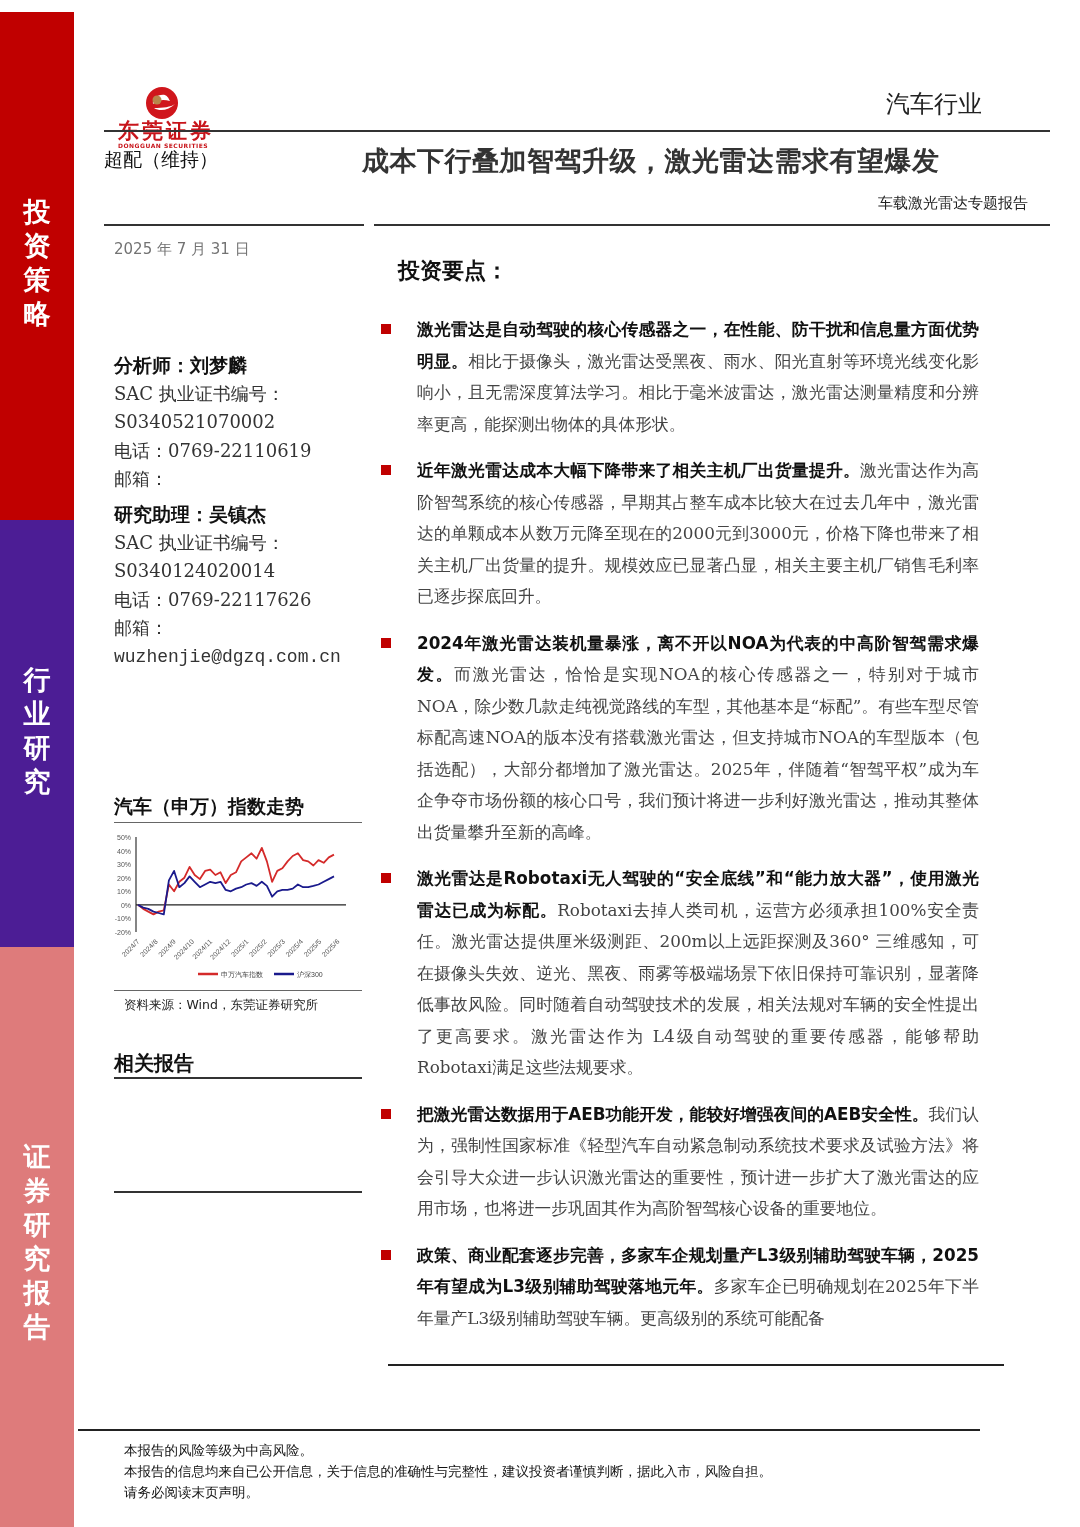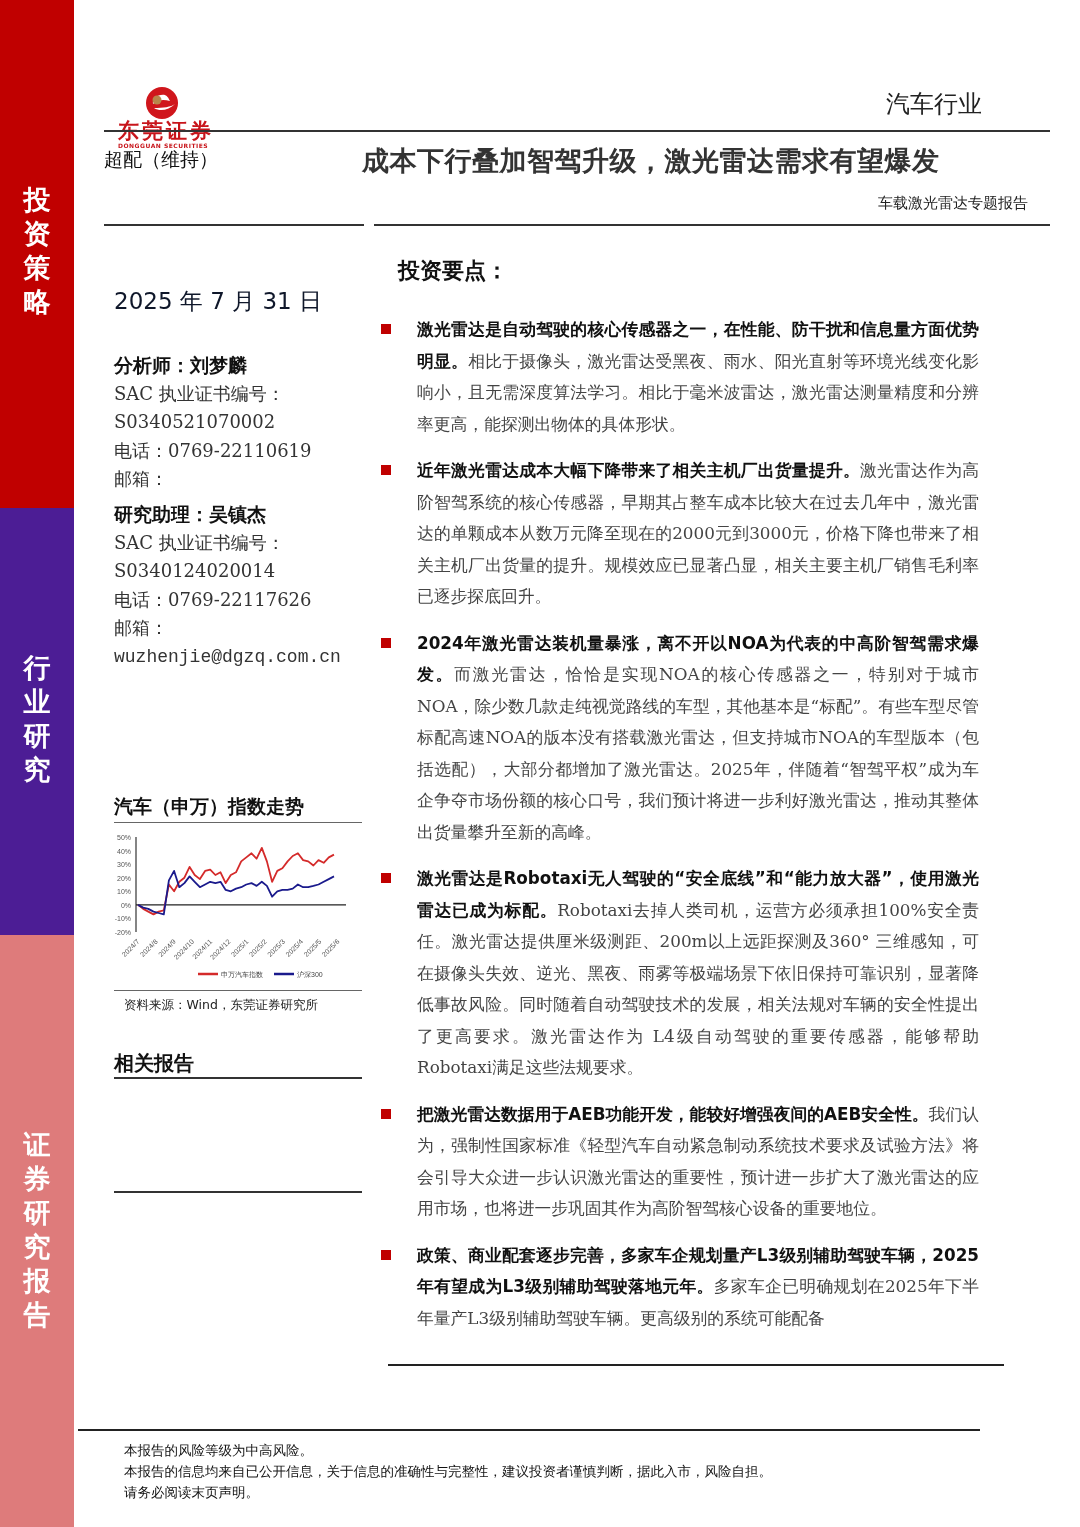--- a/index.html
+++ b/index.html
@@ -1,19 +1,19 @@
 <!DOCTYPE html>
 <html><head>
 <meta charset="utf-8">
 <style>
   * { margin:0; padding:0; box-sizing:border-box; }
   html, body { width:1080px; height:1527px; background:#ffffff; overflow:hidden; }
   body { position:relative; font-family:"DejaVu Sans","Liberation Sans",sans-serif; color:#222; }
 
-  .sidebar { position:absolute; left:0; top:0; width:74px; height:1227px;padding-left:41px; }
+  .sidebar { position:absolute; left:0; top:12px; width:74px; height:1227px;padding-left:41px; }
   .sb-seg { position:absolute; left:0; width:74px; display:flex; justify-content:center; }
   .sb-seg span { color:#fff; font-weight:bold; font-size:27px; line-height:34px; width:30px; text-align:center; word-break:break-all; font-family:"DejaVu Sans",sans-serif; }
   .sb1 { top:0; height:508px; background:#c00000; }
   .sb1 span { margin-top:183px; }
   .sb2 { top:508px; height:427px; background:#4c1d95; }
   .sb2 span { margin-top:143px; }
   .sb3 { top:935px; height:592px; background:#de7b7b; }
   .sb3 span { margin-top:193px; }
 
   .logo { position:absolute; left:110px; top:86px; display:flex; align-items:center;flex-direction:column; }
@@ -22,21 +22,21 @@
   .logo-cn { color:#c8151b; font-size:21px; font-weight:bold; letter-spacing:3px; font-family:"DejaVu Serif",serif; line-height:22px; }
   .logo-en { color:#c8151b; font-size:6px; letter-spacing:0.5px; line-height:8px; font-weight:bold; }
 
   .industry { position:absolute; right:98px; top:88px; font-size:24px; color:#222; }
   .hr { position:absolute; background:#333; height:2px; }
 
   .rating { position:absolute; left:104px; top:147px; font-size:19px; color:#111; }
   .title { position:absolute; left:362px; top:143px; font-size:27px; color:#333; font-weight:bold; letter-spacing:0.5px; }
   .subtitle { position:absolute; right:52px; top:194px; font-size:15px; color:#222; }
 
-  .date { position:absolute; left:114px; top:240px; font-size:23px; color:#0f172a;margin-top:46px; }
+  .date { position:absolute; left:114px; top:240px; font-size:15px; color:#737373; }
 
   .contact { position:absolute; left:114px; font-family:"DejaVu Serif","Liberation Serif",serif; color:#333; font-size:18px; line-height:28.5px; }
   .contact .name { font-family:"DejaVu Sans",sans-serif; font-weight:bold; color:#111; font-size:19px; }
   .contact .mono { font-family:"Liberation Mono","DejaVu Sans Mono",monospace; font-size:18px; }
 
   .chart-title { position:absolute; left:114px; top:794px; font-size:19px; font-weight:bold; color:#111; }
   .chart-box { position:absolute; left:110px; top:826px; width:252px; height:160px; }
   .chart-src { position:absolute; left:124px; top:997px; font-size:12.5px; color:#222; }
 
   .rel-title { position:absolute; left:114px; top:1050px; font-size:20px; font-weight:bold; color:#111; }

